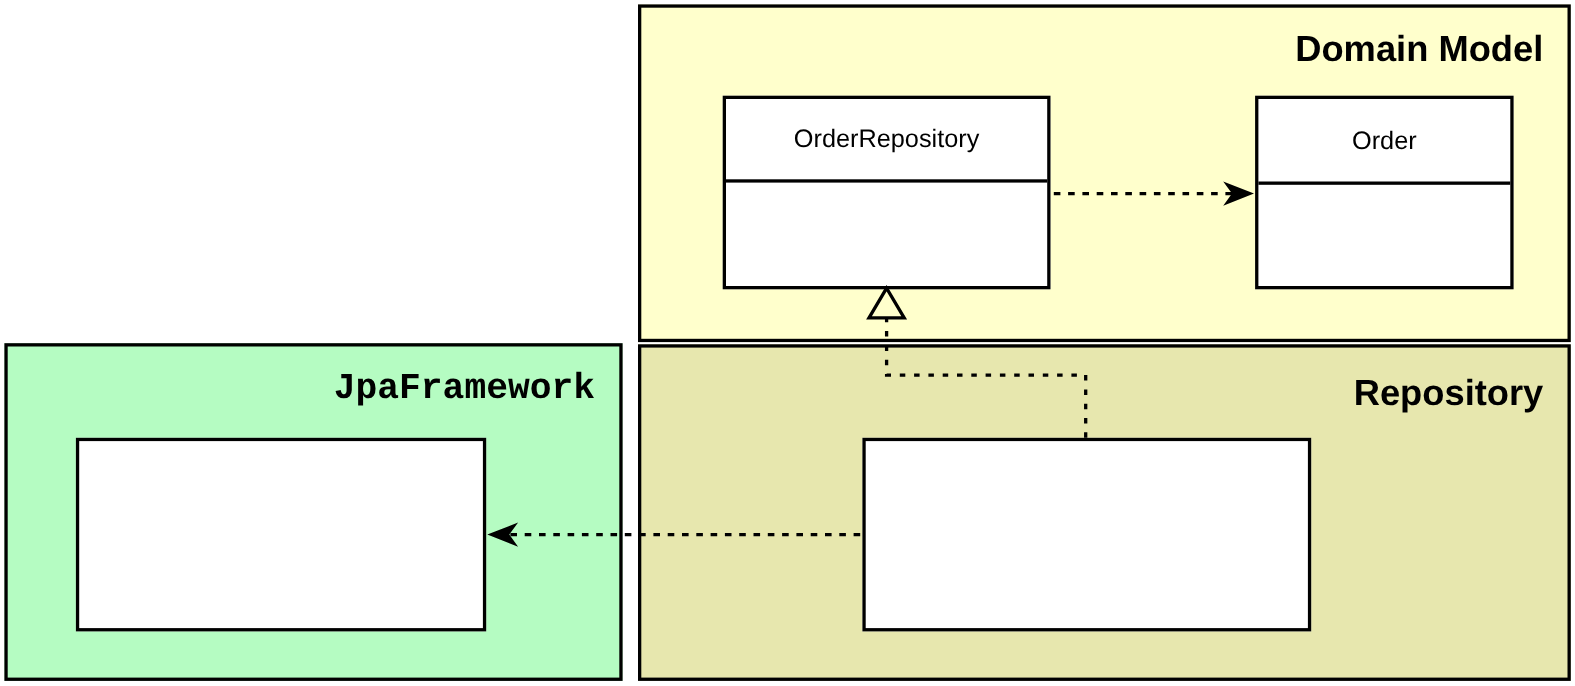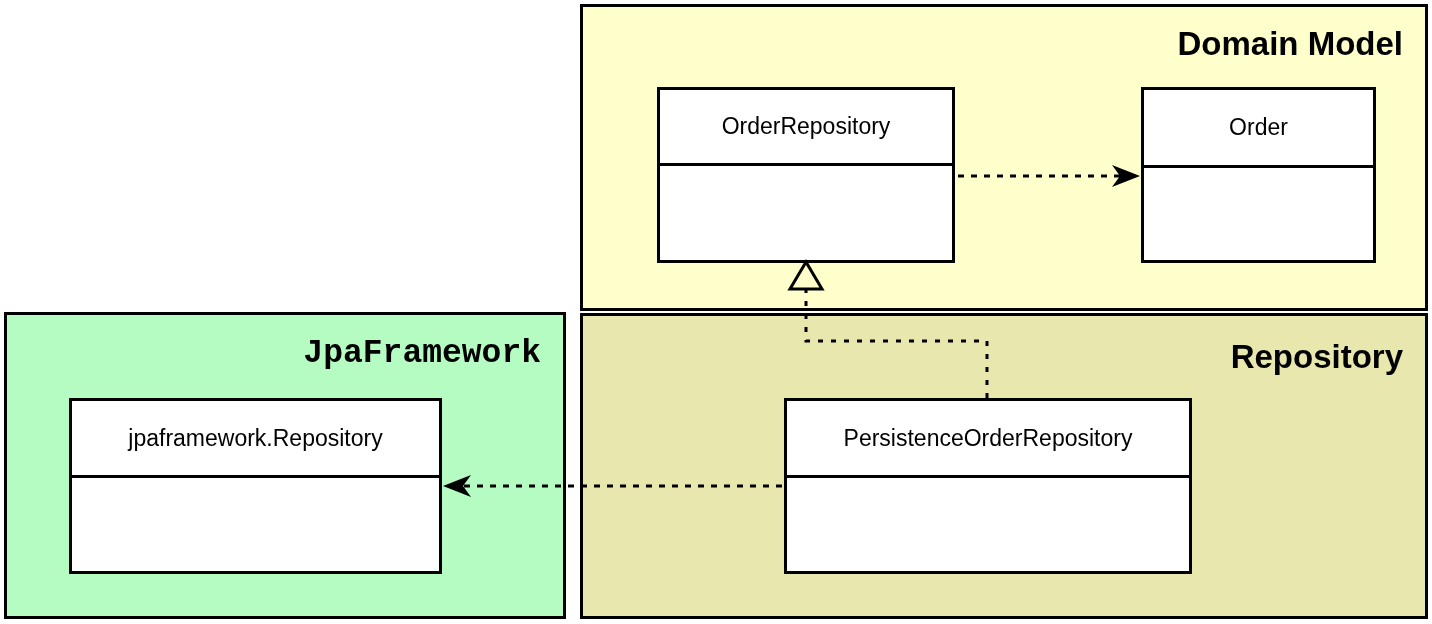--- a/index.html
+++ b/index.html
@@ -145,26 +145,24 @@
     <div class="uml-class-name">OrderRepository</div>
     <div class="uml-class-body"></div>
   </div>
 
   <div class="uml-class" id="class-order">
     <div class="uml-class-name">Order</div>
     <div class="uml-class-body"></div>
   </div>
 
   <div class="uml-class" id="class-jpaframework-repository">
-    <div class="uml-class-name">jpaframework.Repository</div>
     <div class="uml-class-body"></div>
   </div>
 
   <div class="uml-class" id="class-persistence-order-repository">
-    <div class="uml-class-name">PersistenceOrderRepository</div>
     <div class="uml-class-body"></div>
   </div>
 
   <svg id="connectors" viewBox="0 0 1432 624" width="1432" height="624" xmlns="http://www.w3.org/2000/svg">
 
     <g>
       <line x1="958" y1="176" x2="1124" y2="176" stroke="#000000" stroke-width="3" stroke-dasharray="6 7"></line>
       <polygon points="1140,176 1112,165 1120,176 1112,187" fill="#000000"></polygon>
     </g>
 

